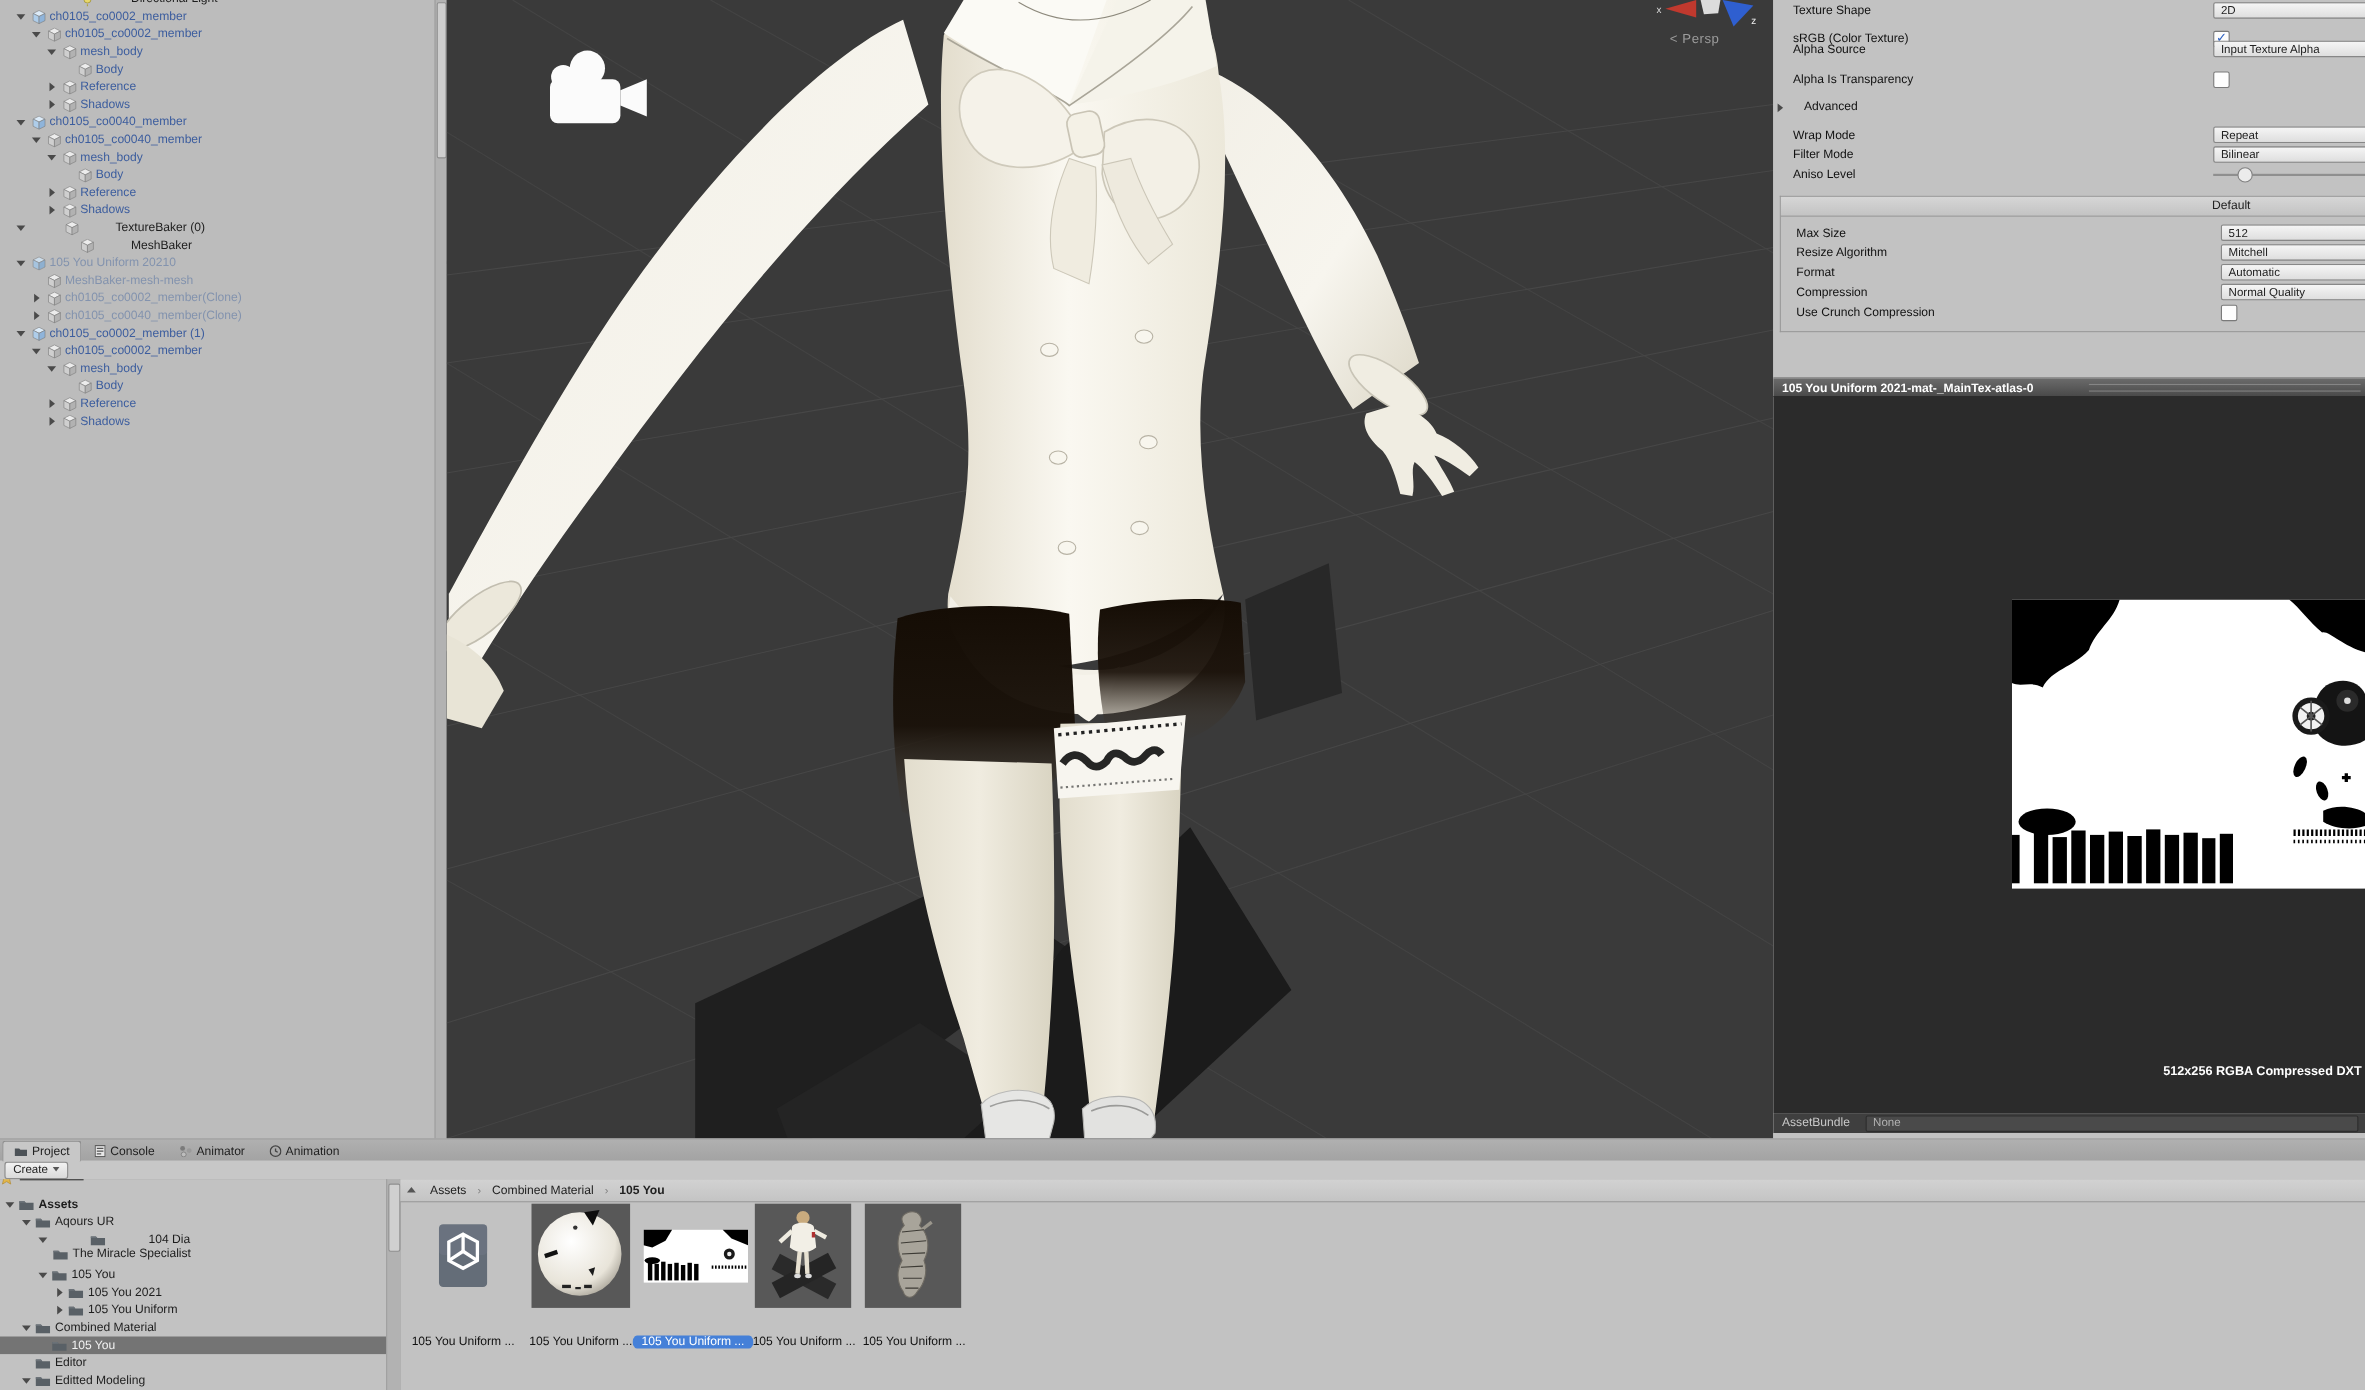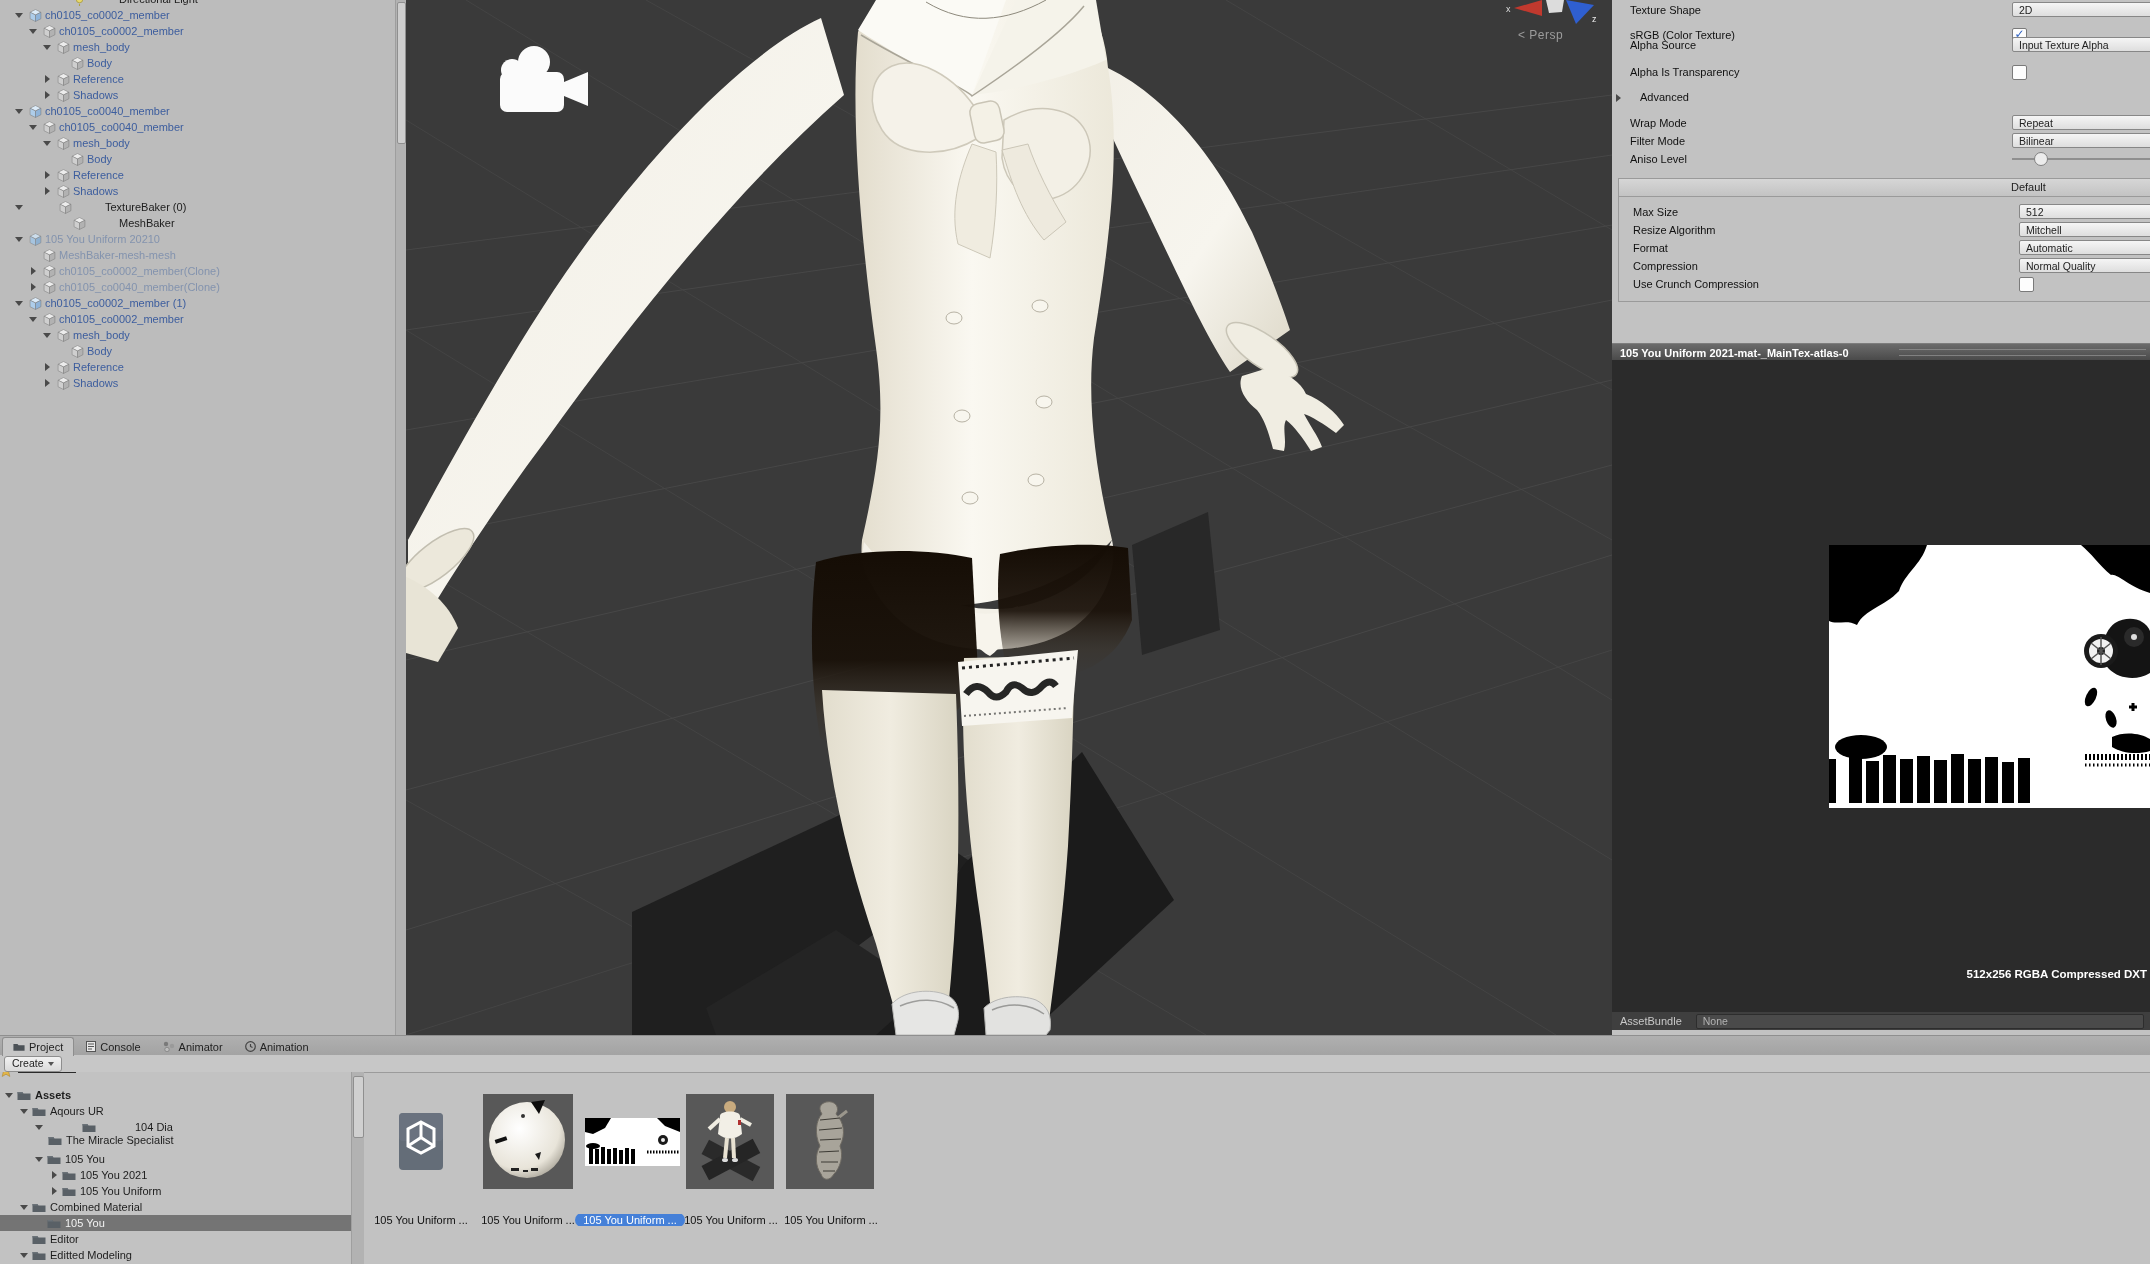--- a/index.html
+++ b/index.html
@@ -700,20 +700,24 @@
                 <path d="M0.5 2 L0.5 10 L13.5 10 L13.5 3.5 L6.5 3.5 L5.2 2 Z" fill="#596066"></path>
                 <path d="M0.5 2 L5.2 2 L6.5 3.5 L0.5 3.5 Z" fill="#6b7278"></path>
               </svg></div>
             <span>Editted Modeling</span>
           </div>
         </div>
     </div>
     <div id="tree-scrollbar">
         <div class="thumb"></div>
       </div>
+    <div id="breadcrumb-bar">
+      <div id="collapse-btn"></div>
+      <span id="breadcrumb"><span class="crumb">Assets</span><span class="crumb-sep">›</span><span class="crumb">Combined Material</span><span class="crumb-sep">›</span><span class="crumb last">105 You</span></span>
+    </div>
     <div id="asset-grid">
         <div class="asset-thumb" style="left: 35px; top: 21px;"><svg width="44" height="57" viewBox="0 0 44 57">
             <rect width="44" height="57" rx="4" fill="#646d78"></rect>
             <rect width="44" height="28" rx="4" fill="#6e7783" opacity="0.6"></rect>
             <polygon points="22,9 35,16 35,33 22,40 9,33 9,16" fill="none" stroke="#fff" stroke-width="3"></polygon>
             <line x1="22" y1="24.5" x2="22" y2="9" stroke="#fff" stroke-width="3"></line>
             <line x1="22" y1="24.5" x2="9" y2="33" stroke="#fff" stroke-width="3"></line>
             <line x1="22" y1="24.5" x2="35" y2="33" stroke="#fff" stroke-width="3"></line>
           </svg></div>
         <div class="asset-label" style="left: 2px;"><span>105 You Uniform ...</span></div>

